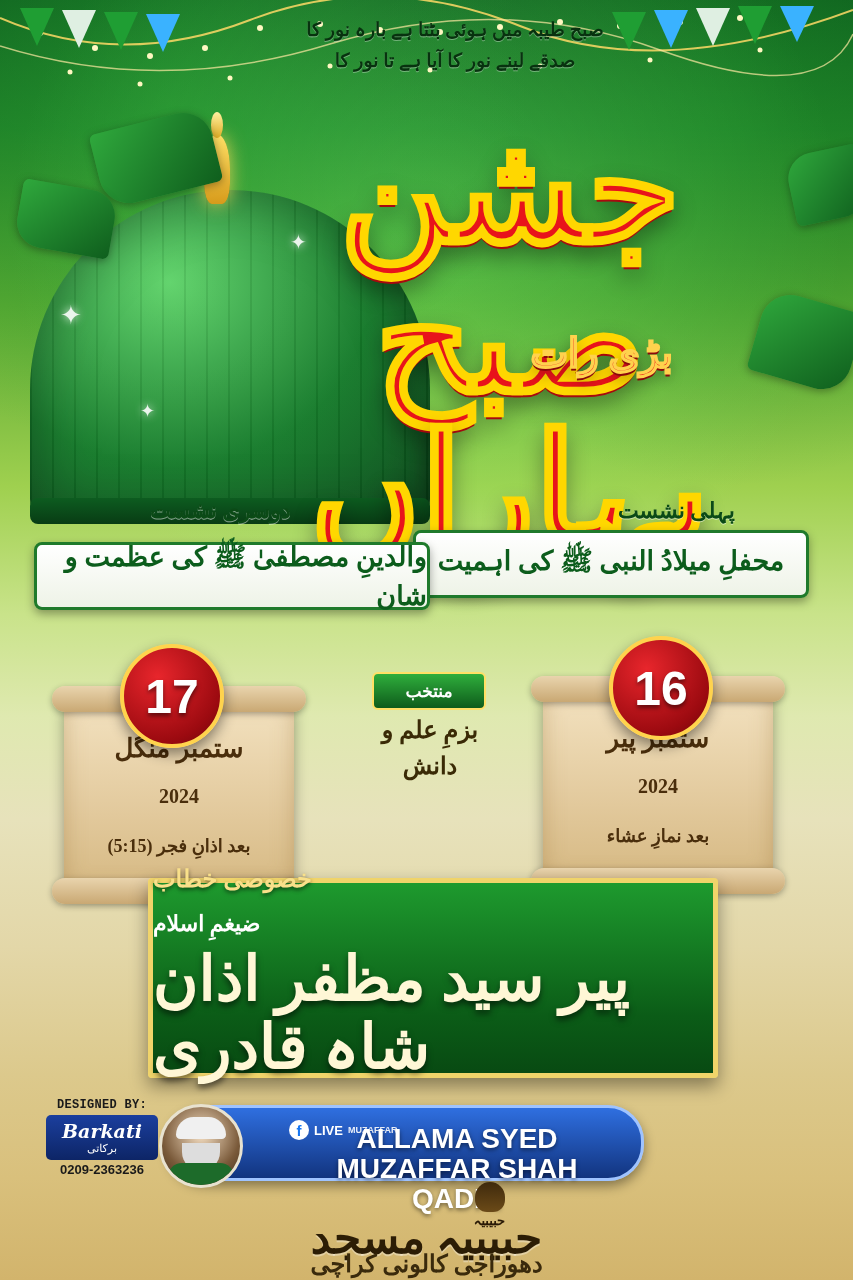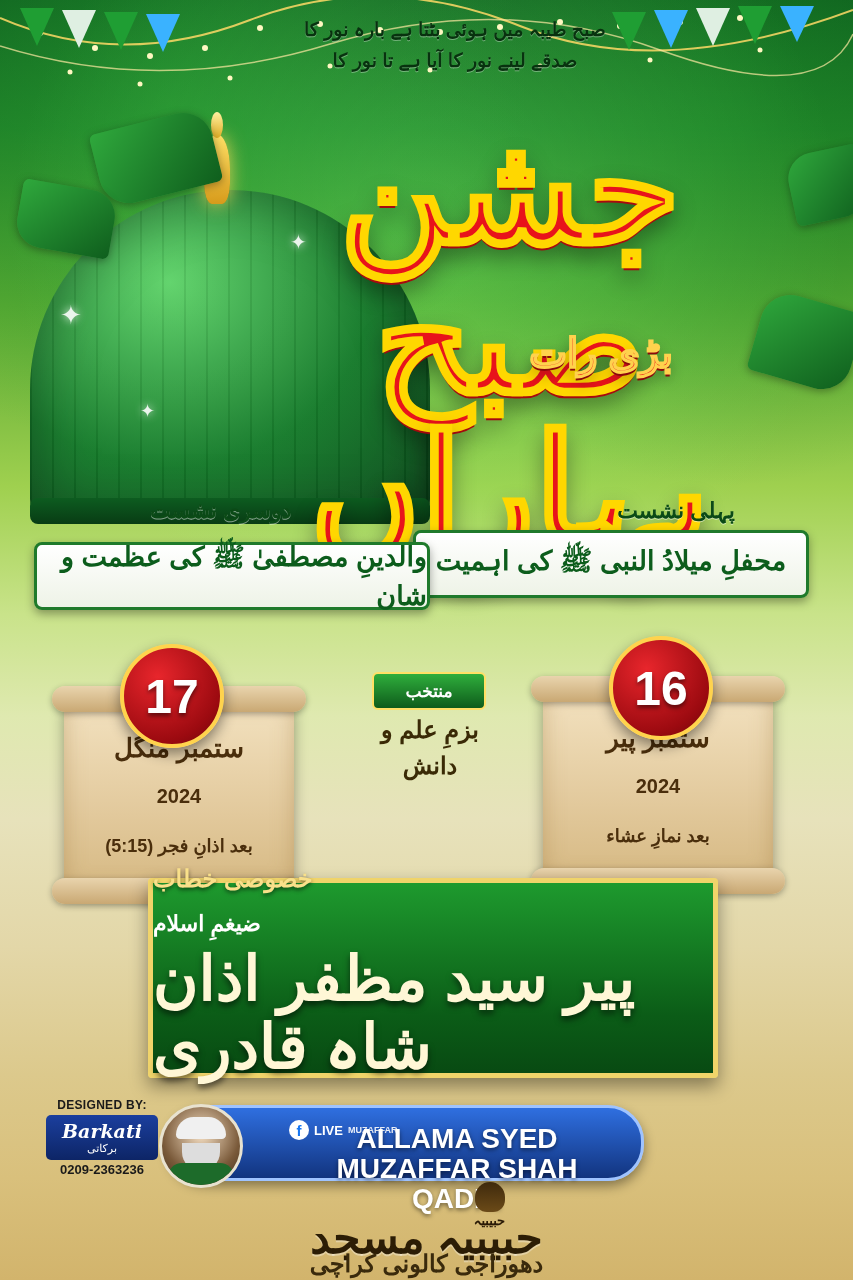--- a/index.html
+++ b/index.html
@@ -47,21 +47,21 @@
   }
   .banner-green{
     position:absolute;
     background:linear-gradient(135deg,#2fa83c,#0f5e1d);
     box-shadow:0 2px 8px rgba(0,0,0,.35);
   }
 
   .sparkle{position:absolute;color:#fff;opacity:.9;text-shadow:0 0 10px #fff;}
 
   
-  .urdu{direction:rtl;unicode-bidi:bidi-override;font-family:Liberation Sans, sans-serif;}
+  .urdu{direction:rtl;unicode-bidi:bidi-override;font-family:Liberation Serif, serif;}
 
   .top-couplet{
     position:absolute;left:255px;top:14px;width:400px;
     text-align:center;color:#08320f;font-weight:bold;font-size:19px;line-height:1.65;
     text-shadow:0 1px 0 rgba(255,255,255,.35);
   }
 
   
   .title-block{
     position:absolute;left:230px;top:115px;width:560px;height:330px;
@@ -162,21 +162,21 @@
   .speaker-name{
     margin-top:8px;color:#fff7d6;font-size:62px;font-weight:bold;line-height:1.1;
     text-shadow:0 4px 6px rgba(0,0,0,.55);
   }
 
   
   .designer{
     position:absolute;left:46px;top:1098px;width:112px;
     text-align:center;color:#1a1a1a;
   }
-  .designer-label{font-size:12px;font-weight:bold;letter-spacing:.3px;}
+  .designer-label{font-size:12px;font-weight:bold;letter-spacing:.3px;font-family:Liberation Mono, monospace;}
   .designer-logo{
     margin-top:3px;background:linear-gradient(180deg,#1b3f9e,#0d2566);
     border-radius:5px;padding:5px 0;color:#fff;
   }
   .designer-logo .b1{font-family:"DejaVu Serif",serif;font-style:italic;font-size:19px;font-weight:bold;}
   .designer-logo .b2{font-size:11px;}
   .designer-phone{margin-top:2px;font-size:13px;font-weight:bold;}
 
   
   .livebar{

